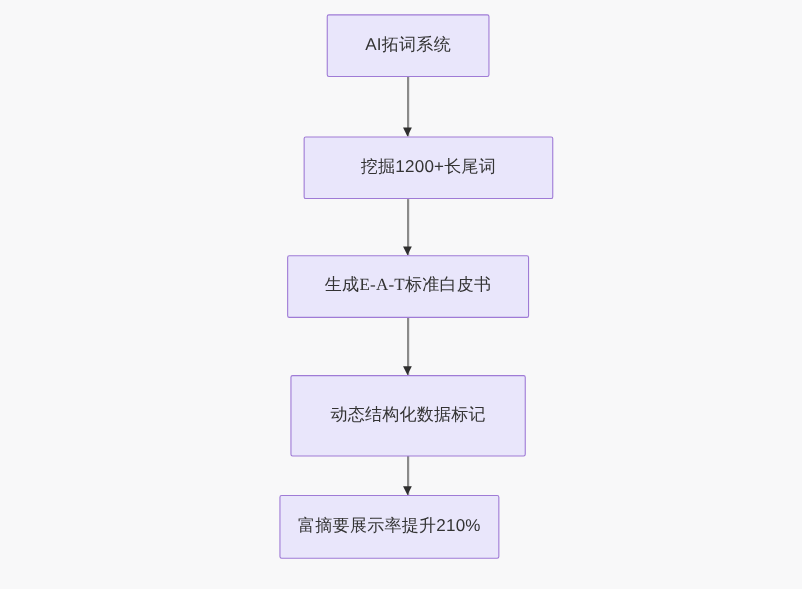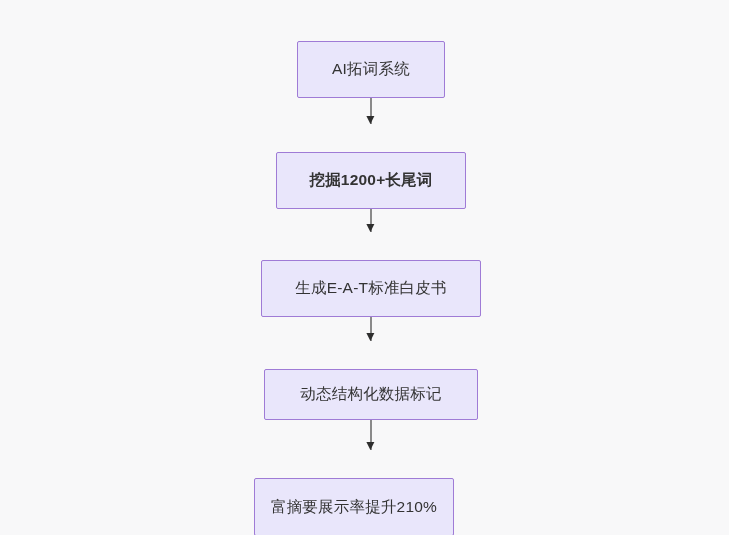--- a/index.html
+++ b/index.html
@@ -25,21 +25,20 @@
     border: 1.6px solid #9f7bd6;
     border-radius: 2px;
     display: flex;
     align-items: center;
     justify-content: center;
     color: #333333;
     font-size: 15.5px;
     letter-spacing: 0.2px;
     line-height: 1.2;
     white-space: nowrap;
-    margin-top: 28px;
   }
   .node-label {
     display: block;
   }
   .edge {
     position: absolute;
     width: 0;
     height: 0;
   }
   .edge-line {
@@ -80,29 +79,29 @@
   </div>
   <div class="edge" style="left:371px; top:398px;">
     <div class="edge-line" style="height:52px;"></div>
     <div class="edge-head" style="top:44px;"></div>
   </div>
 
   <div class="node" style="left:297px; top:13px; width:148px; height:57px;">
     <span class="node-label">AI拓词系统</span>
   </div>
 
-  <div class="node" style="left:276px; top:124px; width:190px; height:57px;font-weight:bold;">
+  <div class="node" style="left:276px; top:124px; width:227px; height:57px;">
     <span class="node-label">挖掘1200+长尾词</span>
   </div>
 
-  <div class="node" style="left:261px; top:232px; width:220px; height:57px;">
+  <div class="node" style="left:261px; top:232px; width:220px; height:57px;font-family:Liberation Serif, serif;">
     <span class="node-label">生成E-A-T标准白皮书</span>
   </div>
 
-  <div class="node" style="left:264px; top:341px; width:214px; height:51px;text-align:center;">
+  <div class="node" style="left:264px; top:341px; width:214px; height:74px;text-align:center;">
     <span class="node-label">动态结构化数据标记</span>
   </div>
 
   <div class="node" style="left:254px; top:450px; width:200px; height:58px;">
     <span class="node-label">富摘要展示率提升210%</span>
   </div>
 
 </div>
 
 </body></html>

